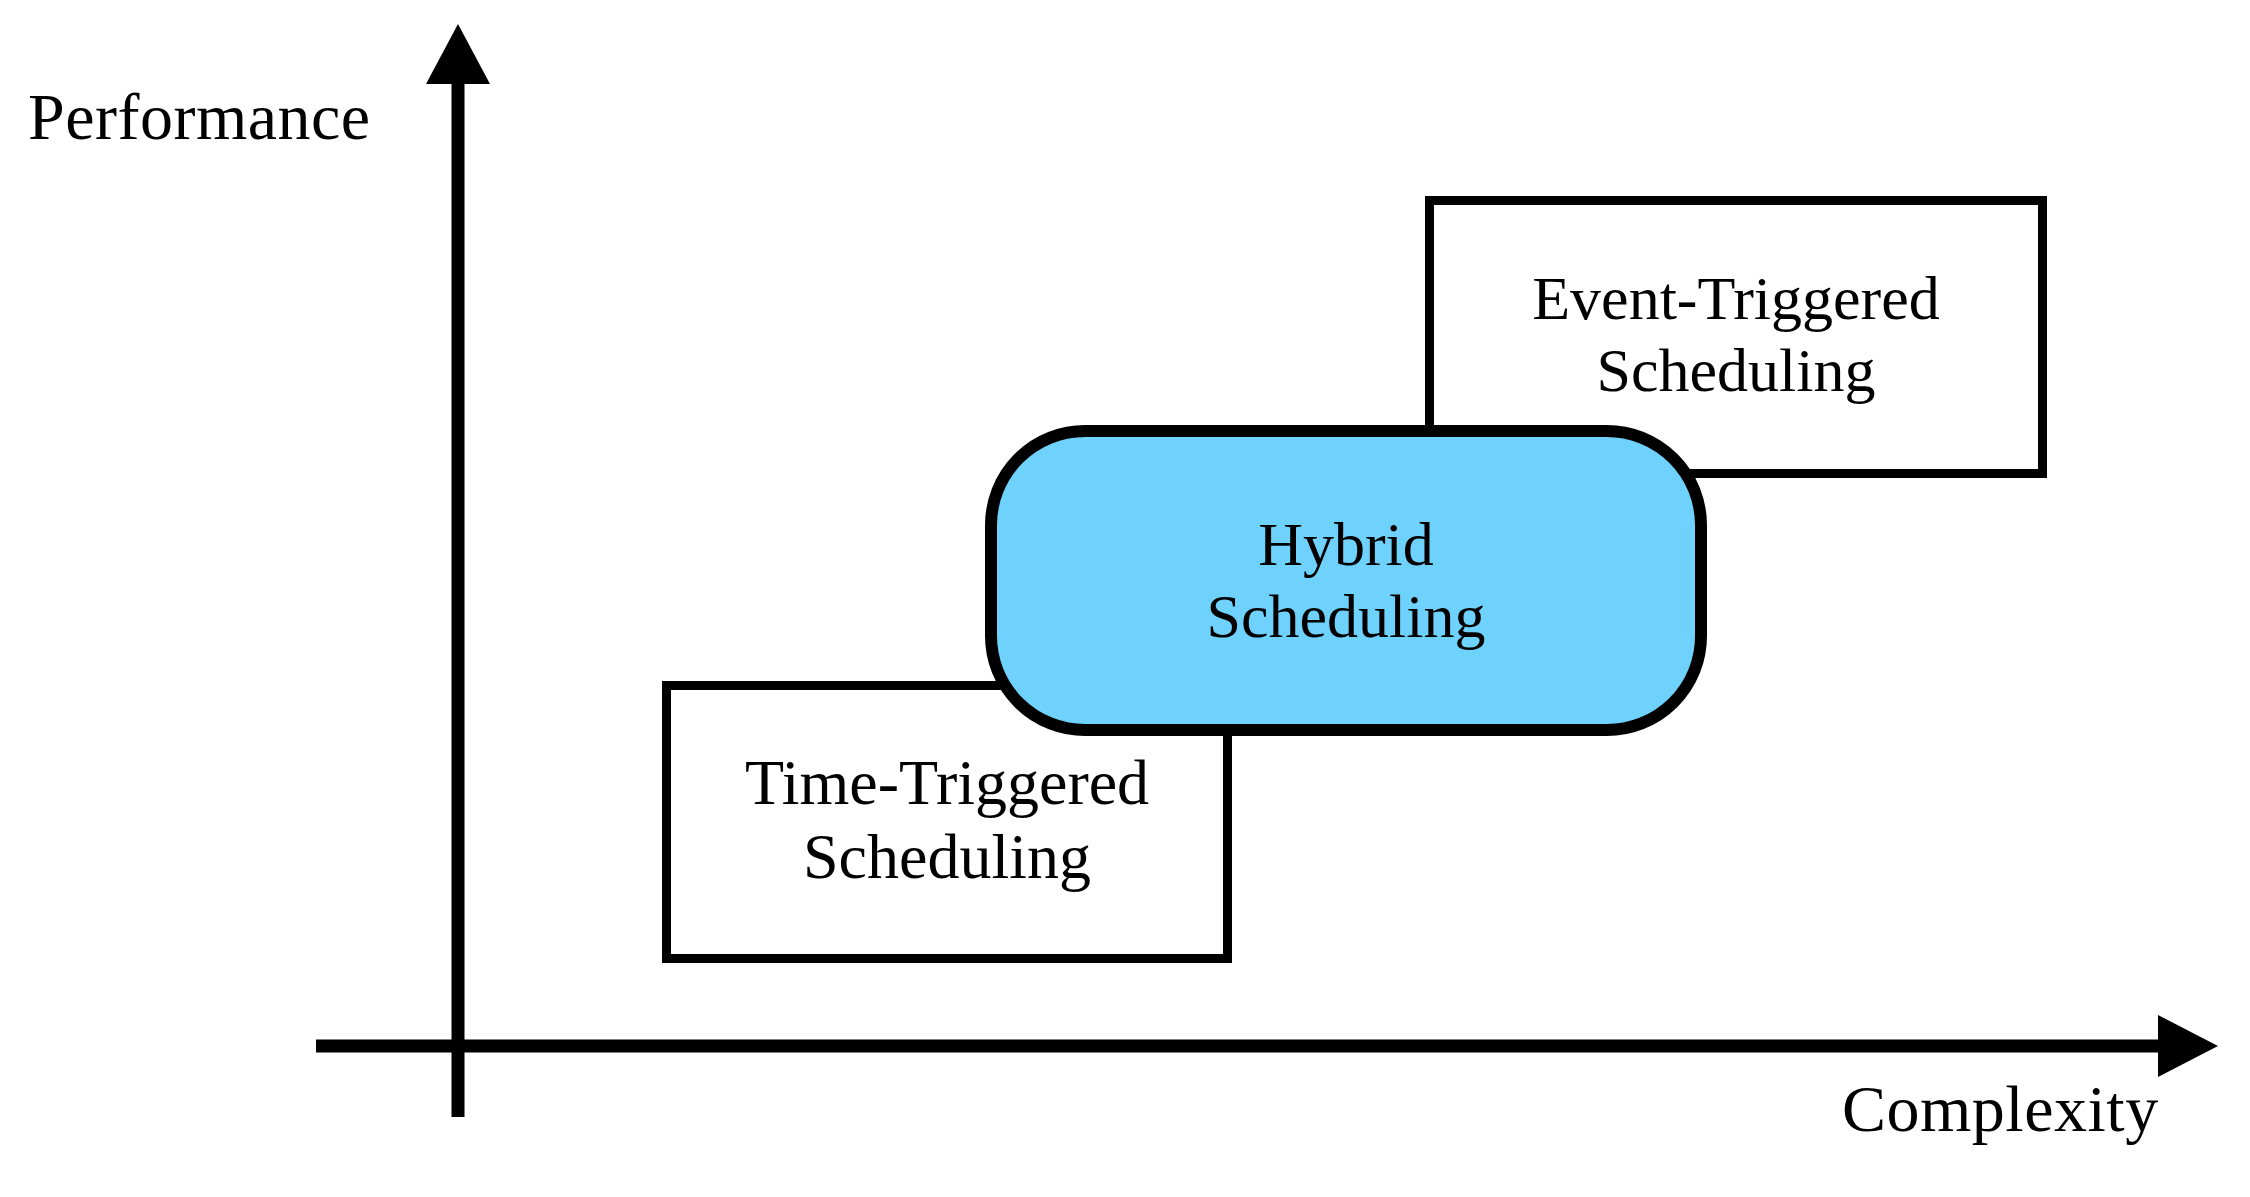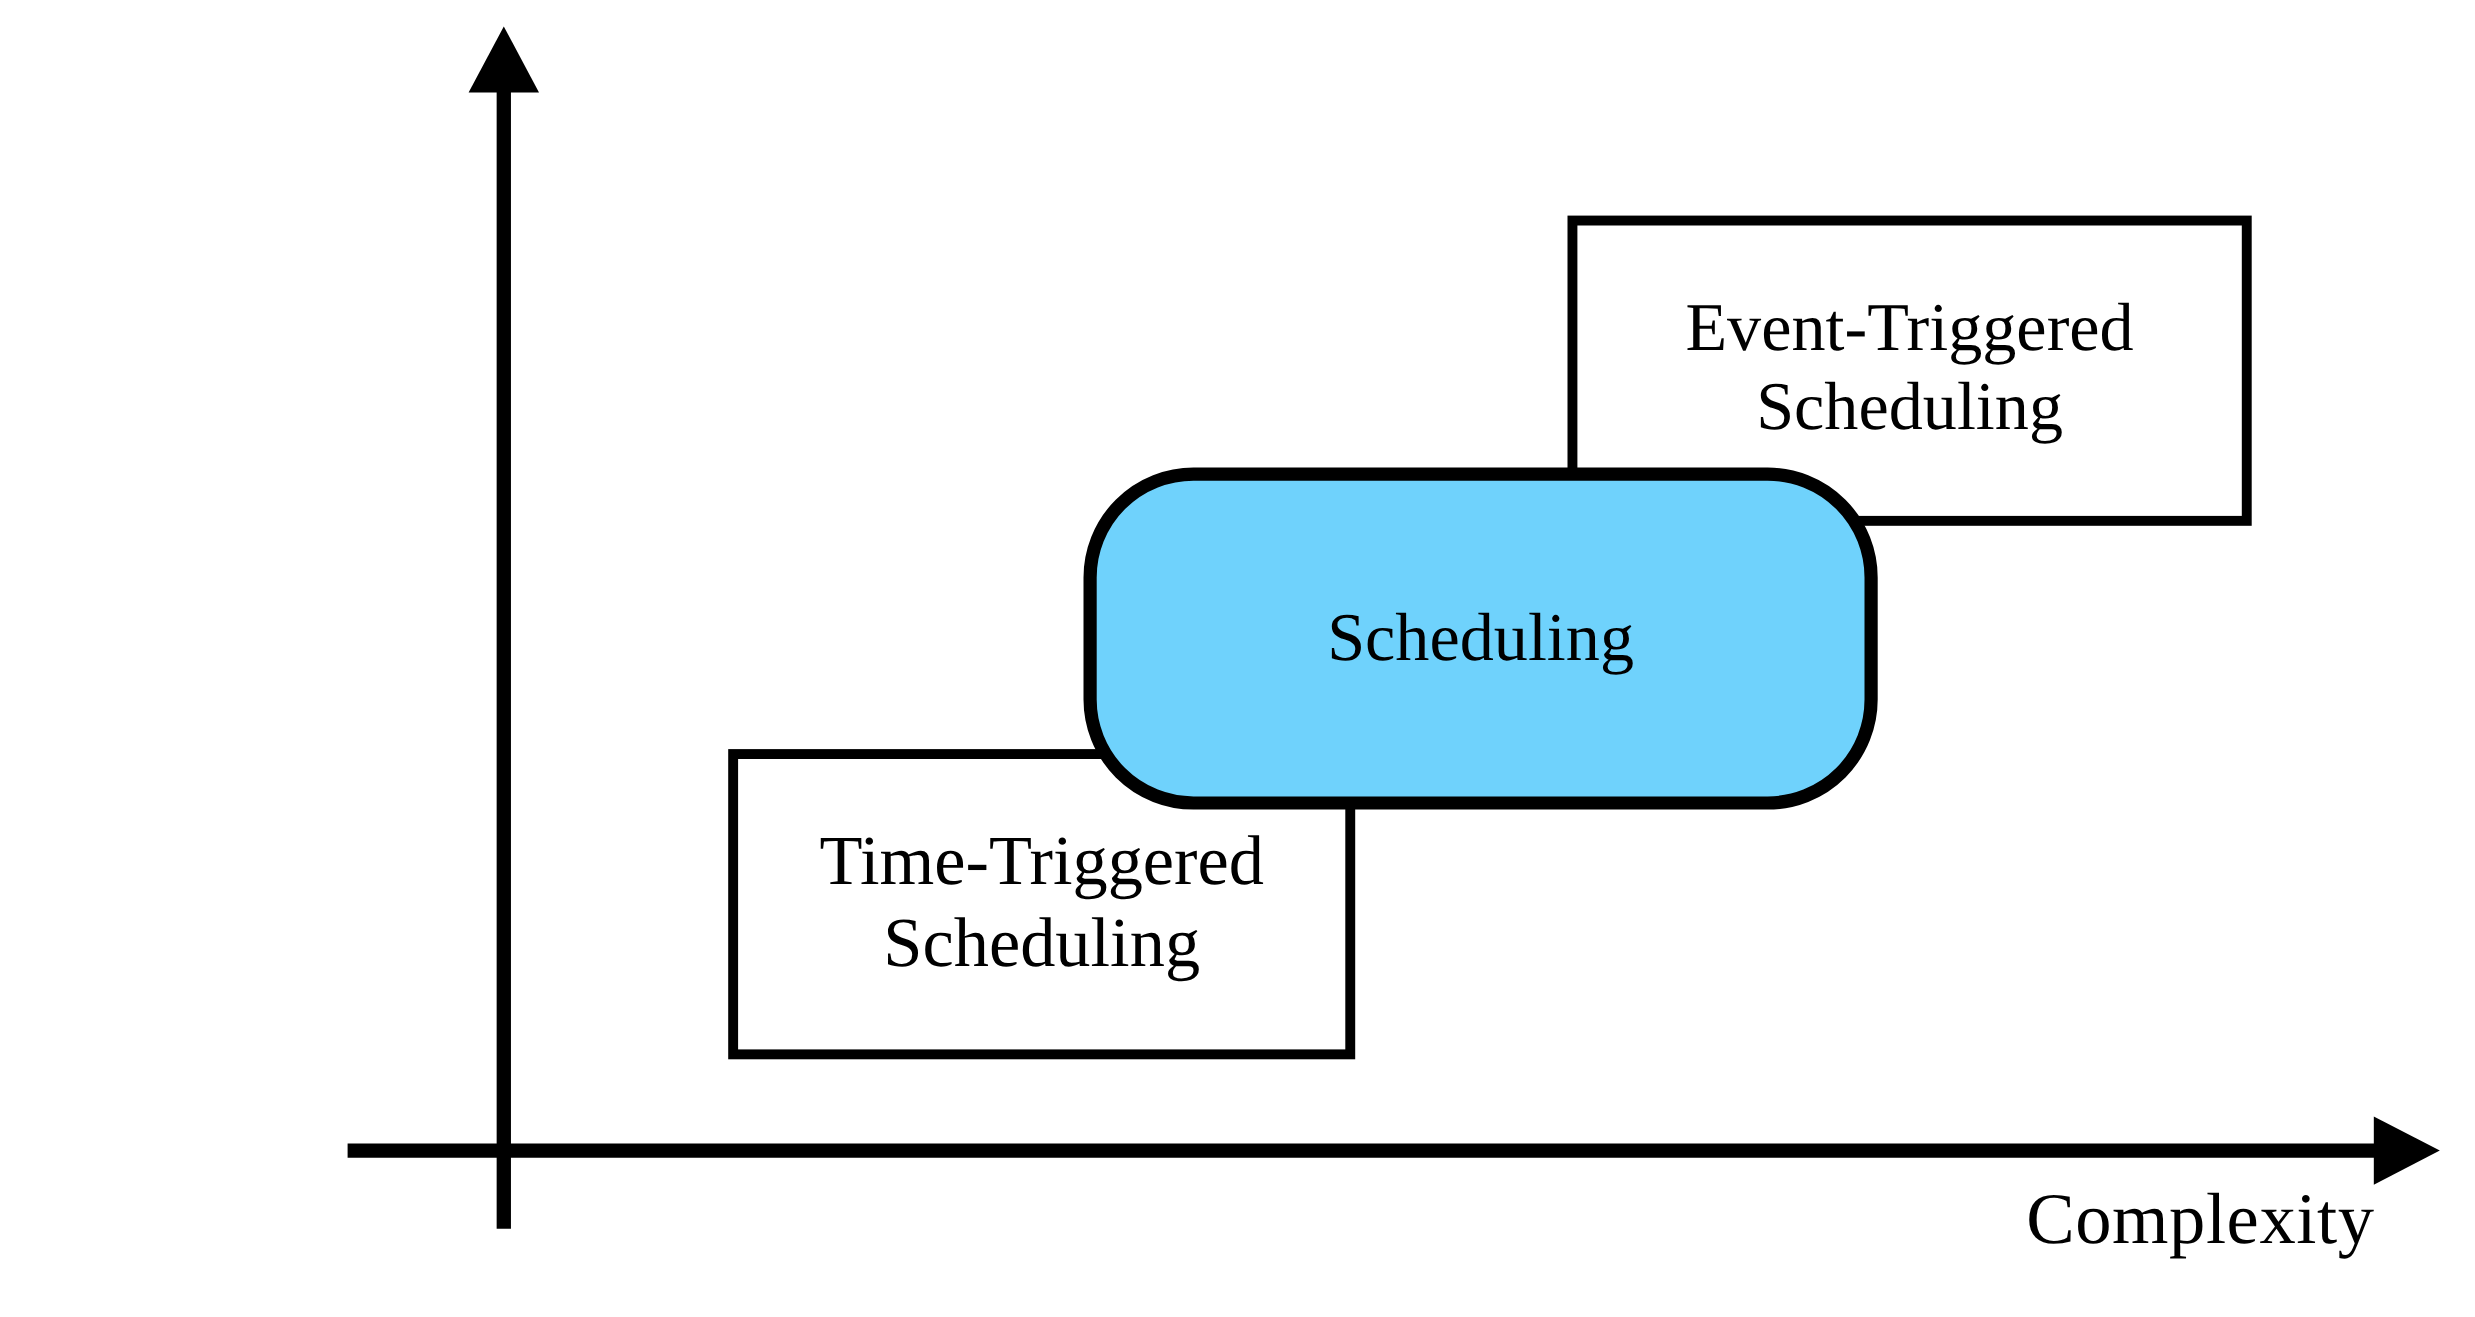--- a/index.html
+++ b/index.html
@@ -107,30 +107,32 @@
 
   <svg id="axes-svg" viewBox="0 0 2250 1197" xmlns="http://www.w3.org/2000/svg">
 
     <line x1="458" y1="1117" x2="458" y2="60" stroke="#000000" stroke-width="13"></line>
     <polygon points="458,24 490,84 426,84" fill="#000000"></polygon>
 
     <line x1="316" y1="1046" x2="2178" y2="1046" stroke="#000000" stroke-width="13"></line>
     <polygon points="2218,1046 2158,1077 2158,1015" fill="#000000"></polygon>
   </svg>
 
+  <div class="axis-label" id="perf-label">Performance</div>
 
   <div class="axis-label" id="complexity-label">Complexity</div>
 
   <div class="node" id="node-time-triggered">
     <span class="line">Time-Triggered</span>
     <span class="line">Scheduling</span>
   </div>
 
   <div class="node" id="node-event-triggered">
     <span class="line">Event-Triggered</span>
     <span class="line">Scheduling</span>
   </div>
 
   <div class="node" id="node-hybrid">
+    <span class="line">Hybrid</span>
     <span class="line">Scheduling</span>
   </div>
 
 </div>
 
 </body></html>

